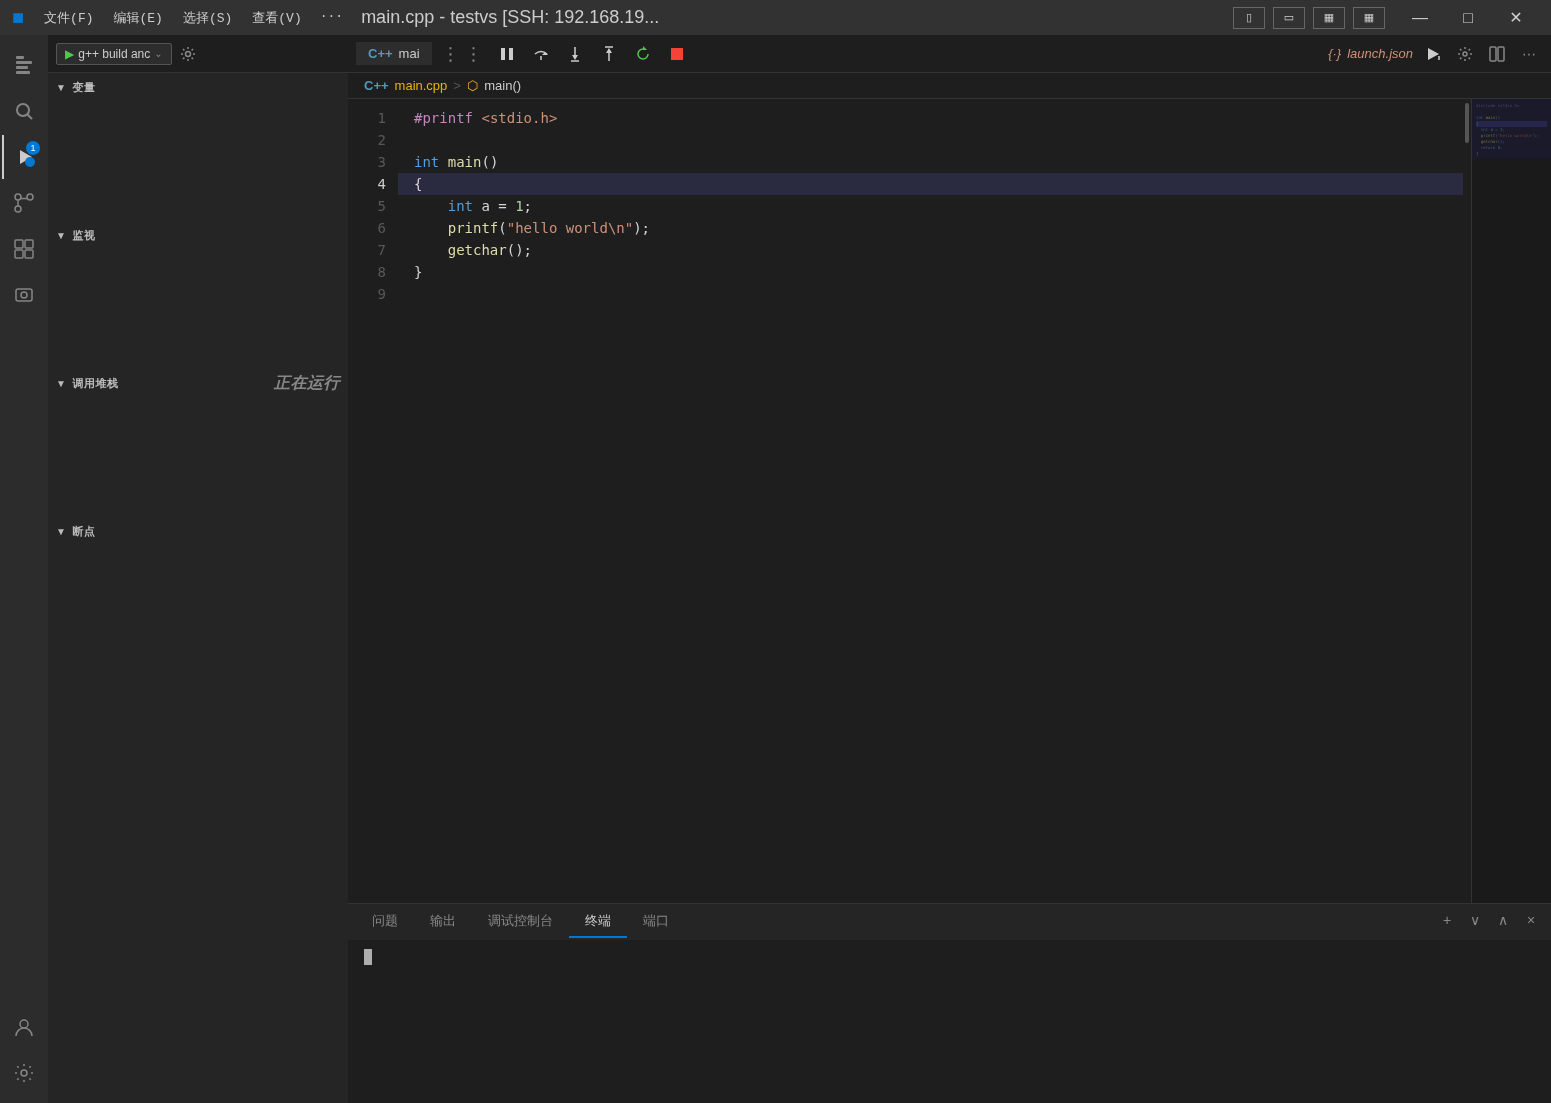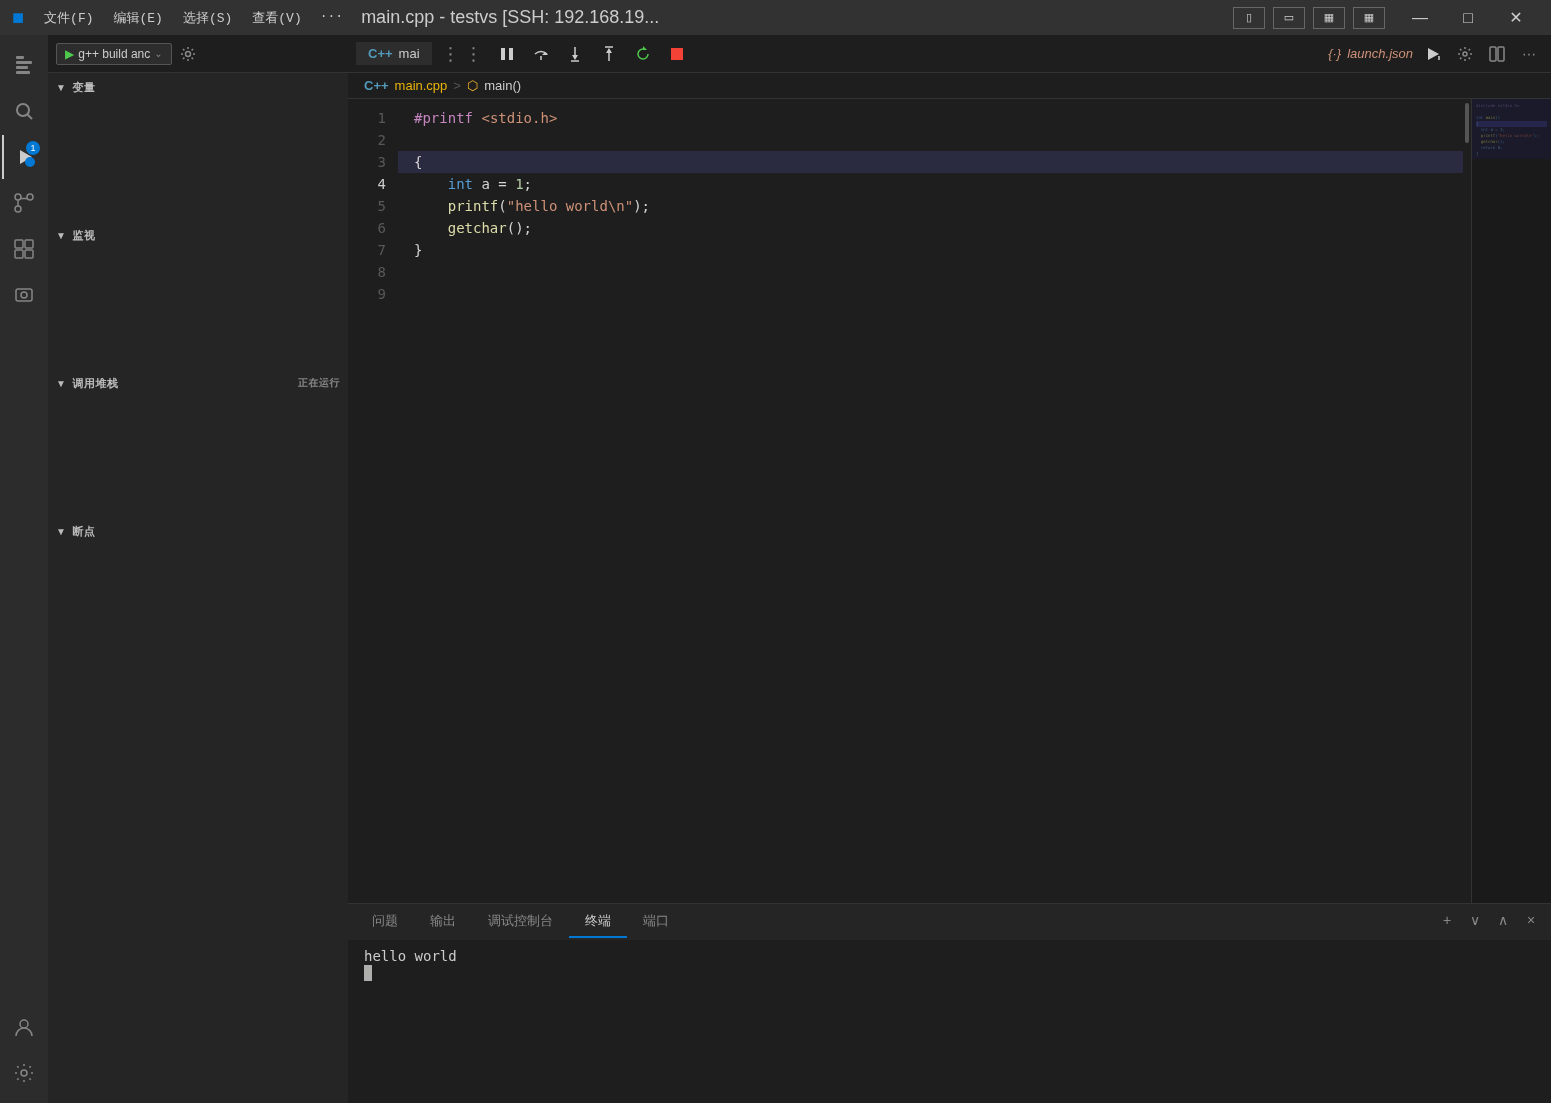--- a/index.html
+++ b/index.html
@@ -437,21 +437,22 @@
       width: 8px;
       height: 16px;
       background: #aeafad;
       vertical-align: middle;
     }
 
     
     .section-status {
       margin-left: auto;
       color: #888;
-      font-size: 10px;
+      font-size: 16px;
+      font-style: italic;
     }
   </style>
 </head>
 <body>
 
 <div class="titlebar">
   <span class="titlebar-logo" style="color:#0078d4; font-size:20px;">■</span>
   <div class="titlebar-menu">
     <span class="titlebar-menu-item">文件(F)</span>
     <span class="titlebar-menu-item">编辑(E)</span>
@@ -690,20 +691,21 @@
         <div class="line-num">7</div>
         <div class="line-num">8</div>
         <div class="line-num">9</div>
       </div>
       <div class="code-content">
 
         <div class="code-line"><span class="inc" style="color:#c586c0;">#printf</span> <span class="inc-file" style="color:#ce9178;">&lt;stdio.h&gt;</span></div>
 
         <div class="code-line"> </div>
 
+        <div class="code-line"><span class="kw">int</span> <span style="color:#dcdcaa;">main</span><span style="color:#d4d4d4;">()</span></div>
 
         <div class="code-line highlighted"><span style="color:#d4d4d4;">{</span></div>
 
         <div class="code-line">    <span class="kw">int</span><span style="color:#d4d4d4;"> a = </span><span class="num">1</span><span style="color:#d4d4d4;">;</span></div>
 
         <div class="code-line">    <span style="color:#dcdcaa;">printf</span><span style="color:#d4d4d4;">(</span><span class="str">"hello world\n"</span><span style="color:#d4d4d4;">);</span></div>
 
         <div class="code-line">    <span style="color:#dcdcaa;">getchar</span><span style="color:#d4d4d4;">();</span></div>
 
 
@@ -739,21 +741,20 @@
         <div class="panel-tab active">终端</div>
         <div class="panel-tab">端口</div>
         <div class="panel-controls">
           <div class="panel-ctrl-btn">+</div>
           <div class="panel-ctrl-btn">∨</div>
           <div class="panel-ctrl-btn">∧</div>
           <div class="panel-ctrl-btn">×</div>
         </div>
       </div>
       <div class="panel-content" style="position: relative;">
-        <div class="terminal-output">hello world</div>
         <div>
           <span class="terminal-cursor"></span>
         </div>
 
       </div>
     </div>
 
   </div>
 </div>
 

